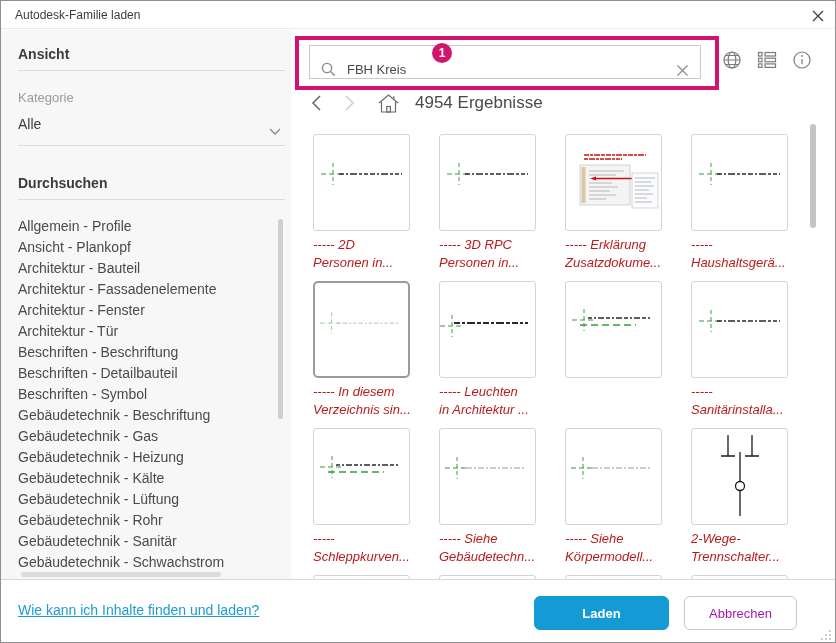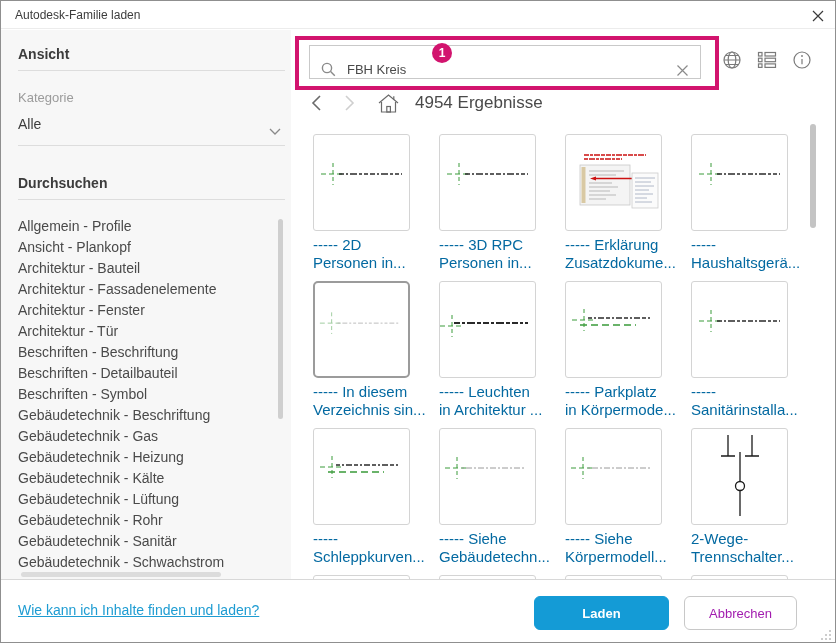--- a/index.html
+++ b/index.html
@@ -45,21 +45,21 @@
   .results-count{font-size:17px;color:#4a4a4a;margin-left:2px;}
   
   .grid-wrap{position:absolute;left:0;right:26px;top:92px;bottom:0;overflow:hidden;}
   .grid{display:grid;grid-template-columns:repeat(4,97px);column-gap:29px;row-gap:9px;
     padding:13px 0 0 22px;}
   .card{width:97px;cursor:pointer;}
   .thumb{width:97px;height:97px;background:#fff;border:1px solid #d4d4d4;border-radius:3px;overflow:hidden;}
   .thumb.selected{border:2px solid #9b9b9b;border-radius:5px;}
   .thumb svg{display:block;width:100%;height:100%;}
   .caption{margin-top:5px;width:112px;}
-  .cap-line{font-size:15px;line-height:18px;color:#0369a1;white-space:nowrap;overflow:hidden;}
+  .cap-line{font-size:13px;line-height:18px;color:#b91c1c;white-space:nowrap;overflow:hidden;font-style:italic;}
   .grid-vscroll{position:absolute;right:19px;top:95px;width:6px;height:104px;background:#c4c4c4;border-radius:3px;}
   
   .footer{position:absolute;left:0;right:0;bottom:0;height:63px;background:#fff;border-top:1px solid #d8d8d8;}
   .help-link{position:absolute;left:17px;top:22px;font-size:14px;color:var(--link,#1e9cd2);
     text-decoration:underline;cursor:pointer;}
   .btn{position:absolute;top:16px;height:34px;font-size:13px;border-radius:6px;cursor:pointer;
     display:flex;align-items:center;justify-content:center;font-family:"Liberation Sans",sans-serif;}
   .btn-load{right:166px;width:135px;background:var(--accent,#149bd6);color:#fff;font-weight:bold;border:1px solid var(--accent,#149bd6);}
   .btn-cancel{right:38px;width:113px;background:#fff;color:#a21caf;border:1px solid #c8c8c8;}
   .resize-grip{position:absolute;right:3px;bottom:3px;width:12px;height:12px;}
@@ -273,24 +273,20 @@
           </div>
           <div class="card">
             <div class="thumb">
               <svg viewBox="0 0 95 95">
                 <path d="M18 27 V49" stroke="#3a9b3a" stroke-width="1" stroke-dasharray="4 3" fill="none"></path>
                 <path d="M6 38 H27" stroke="#3a9b3a" stroke-width="1" stroke-dasharray="5 3" fill="none"></path>
                 <path d="M22 36 H85" stroke="#2a2a2a" stroke-width="1.6" stroke-dasharray="4 2 2 2 6 2" fill="none"></path>
                 <path d="M14 43 H70" stroke="#3a9b3a" stroke-width="1.6" stroke-dasharray="7 4" fill="none"></path>
               </svg>
             </div>
-            <div class="caption">
-              <div class="cap-line">----- Parkplatz</div>
-              <div class="cap-line">in Körpermode...</div>
-            </div>
           </div>
           <div class="card">
             <div class="thumb">
               <svg viewBox="0 0 95 95">
                 <path d="M19 28 V50" stroke="#3a9b3a" stroke-width="1" stroke-dasharray="4 3" fill="none"></path>
                 <path d="M7 39 H28" stroke="#3a9b3a" stroke-width="1" stroke-dasharray="5 3" fill="none"></path>
                 <path d="M25 39 H88" stroke="#2a2a2a" stroke-width="1.6" stroke-dasharray="5 2 2 2 7 2 3 2 4 2" fill="none"></path>
               </svg>
             </div>
             <div class="caption">

